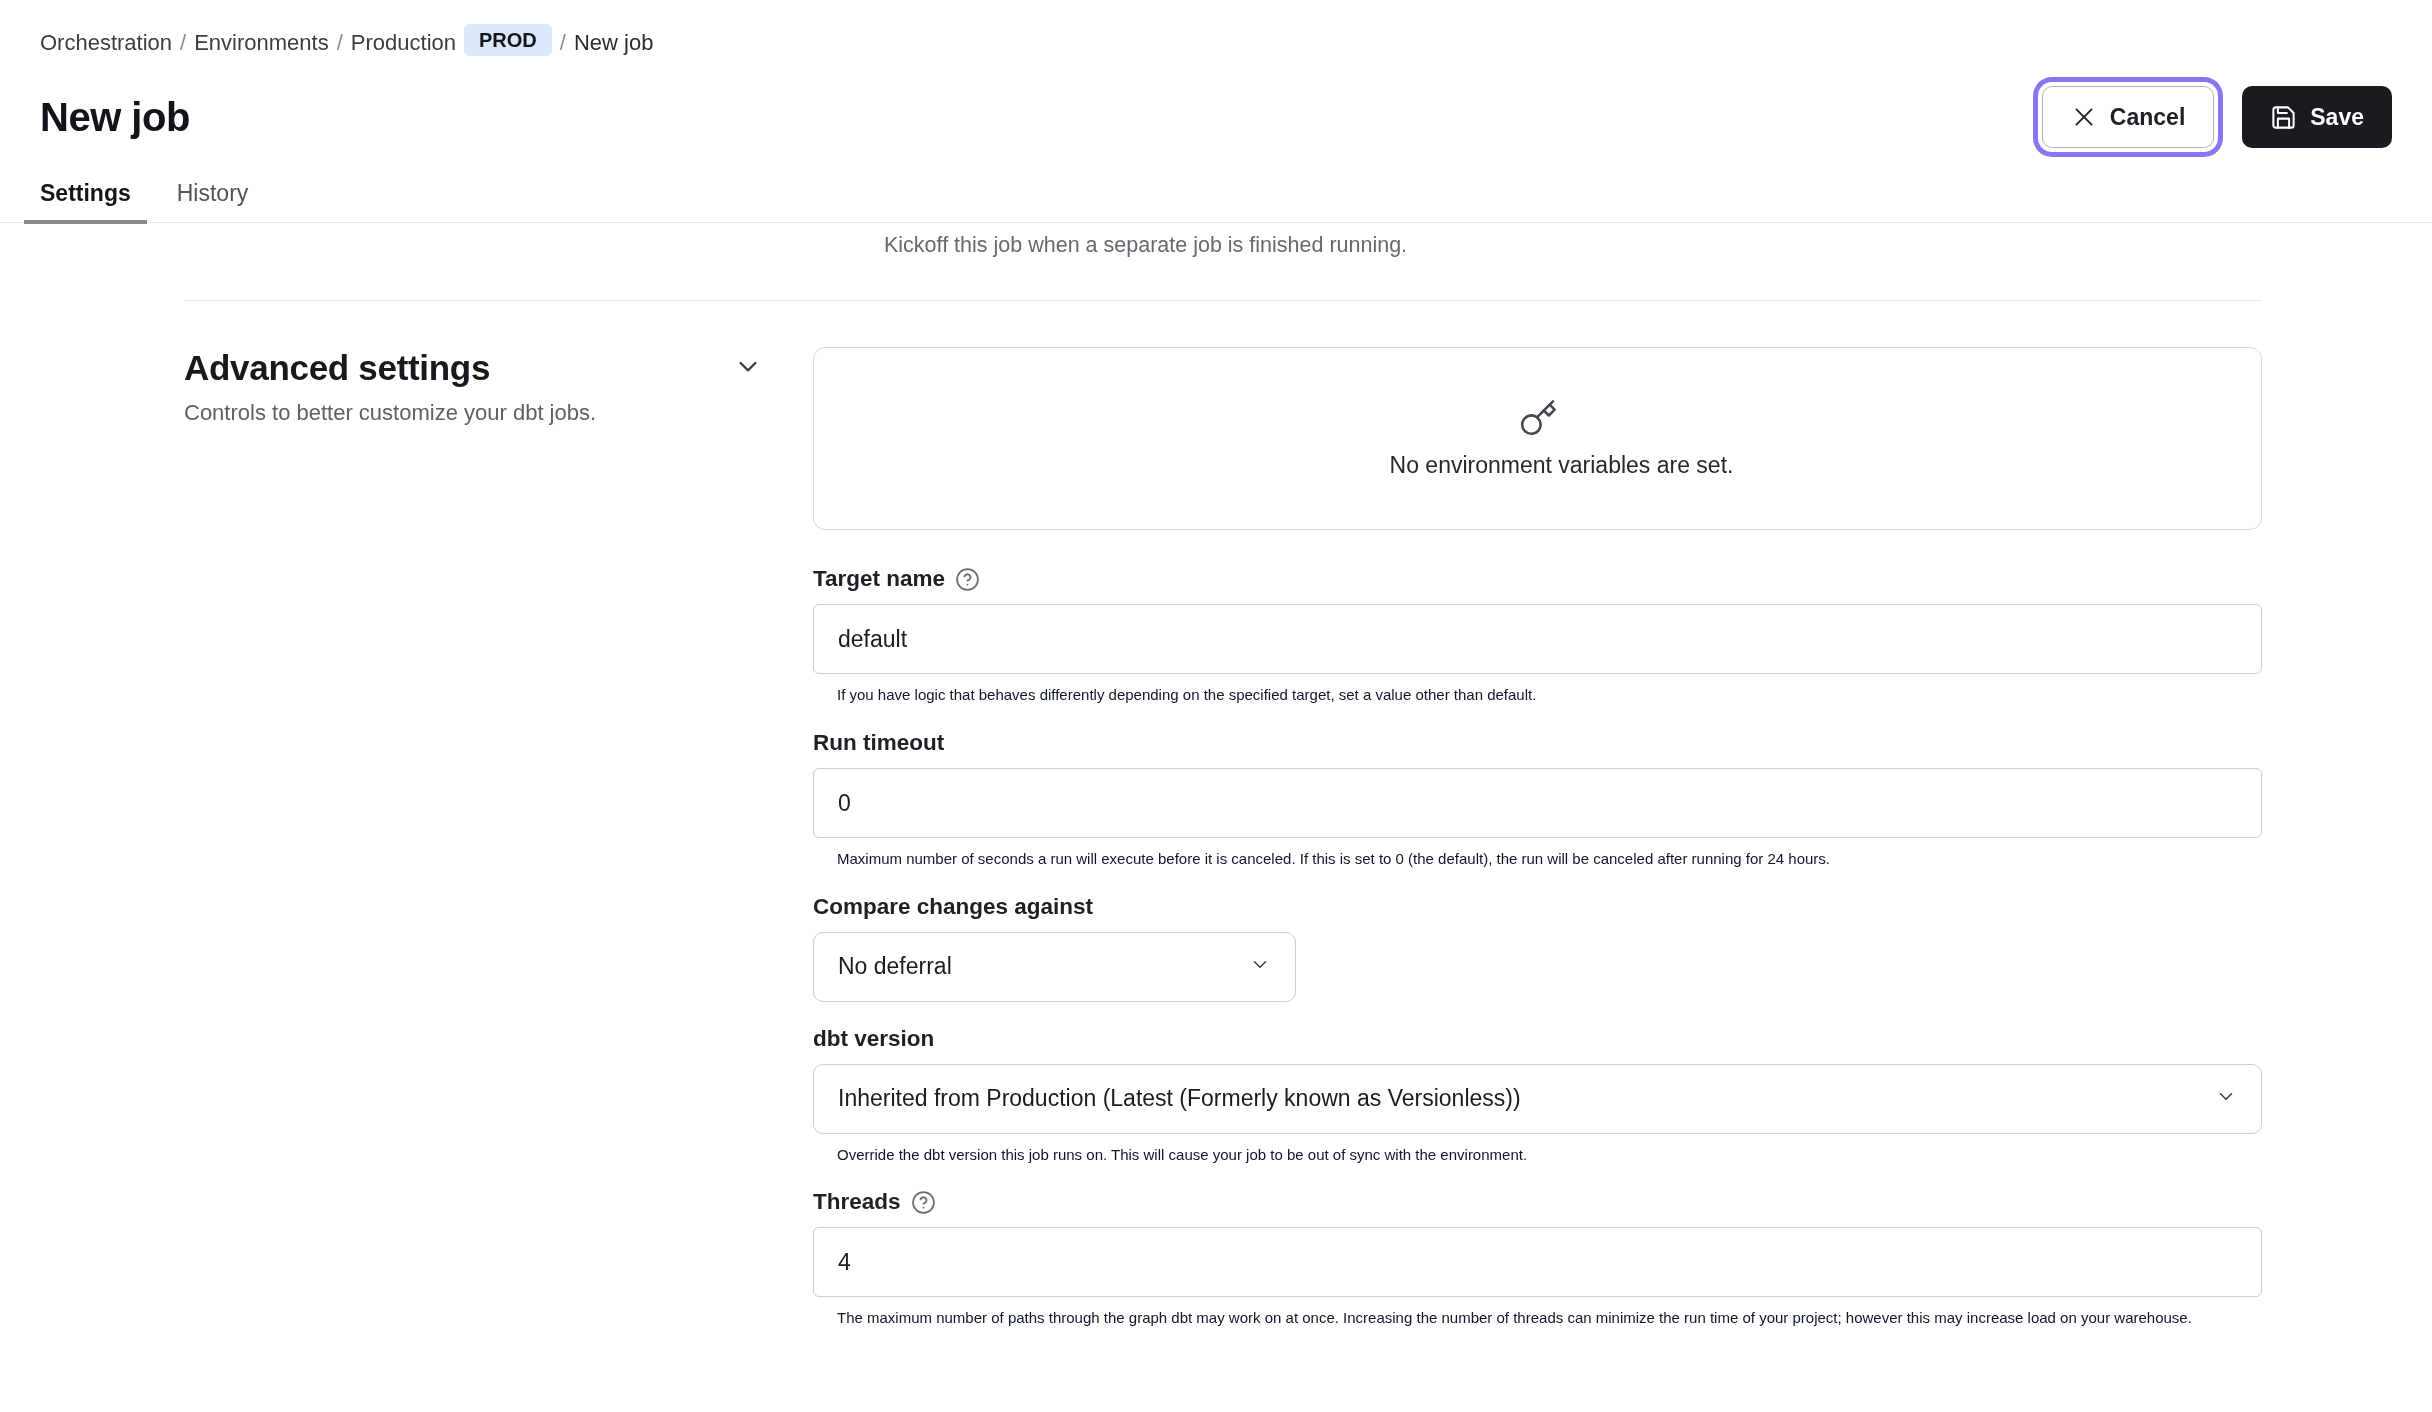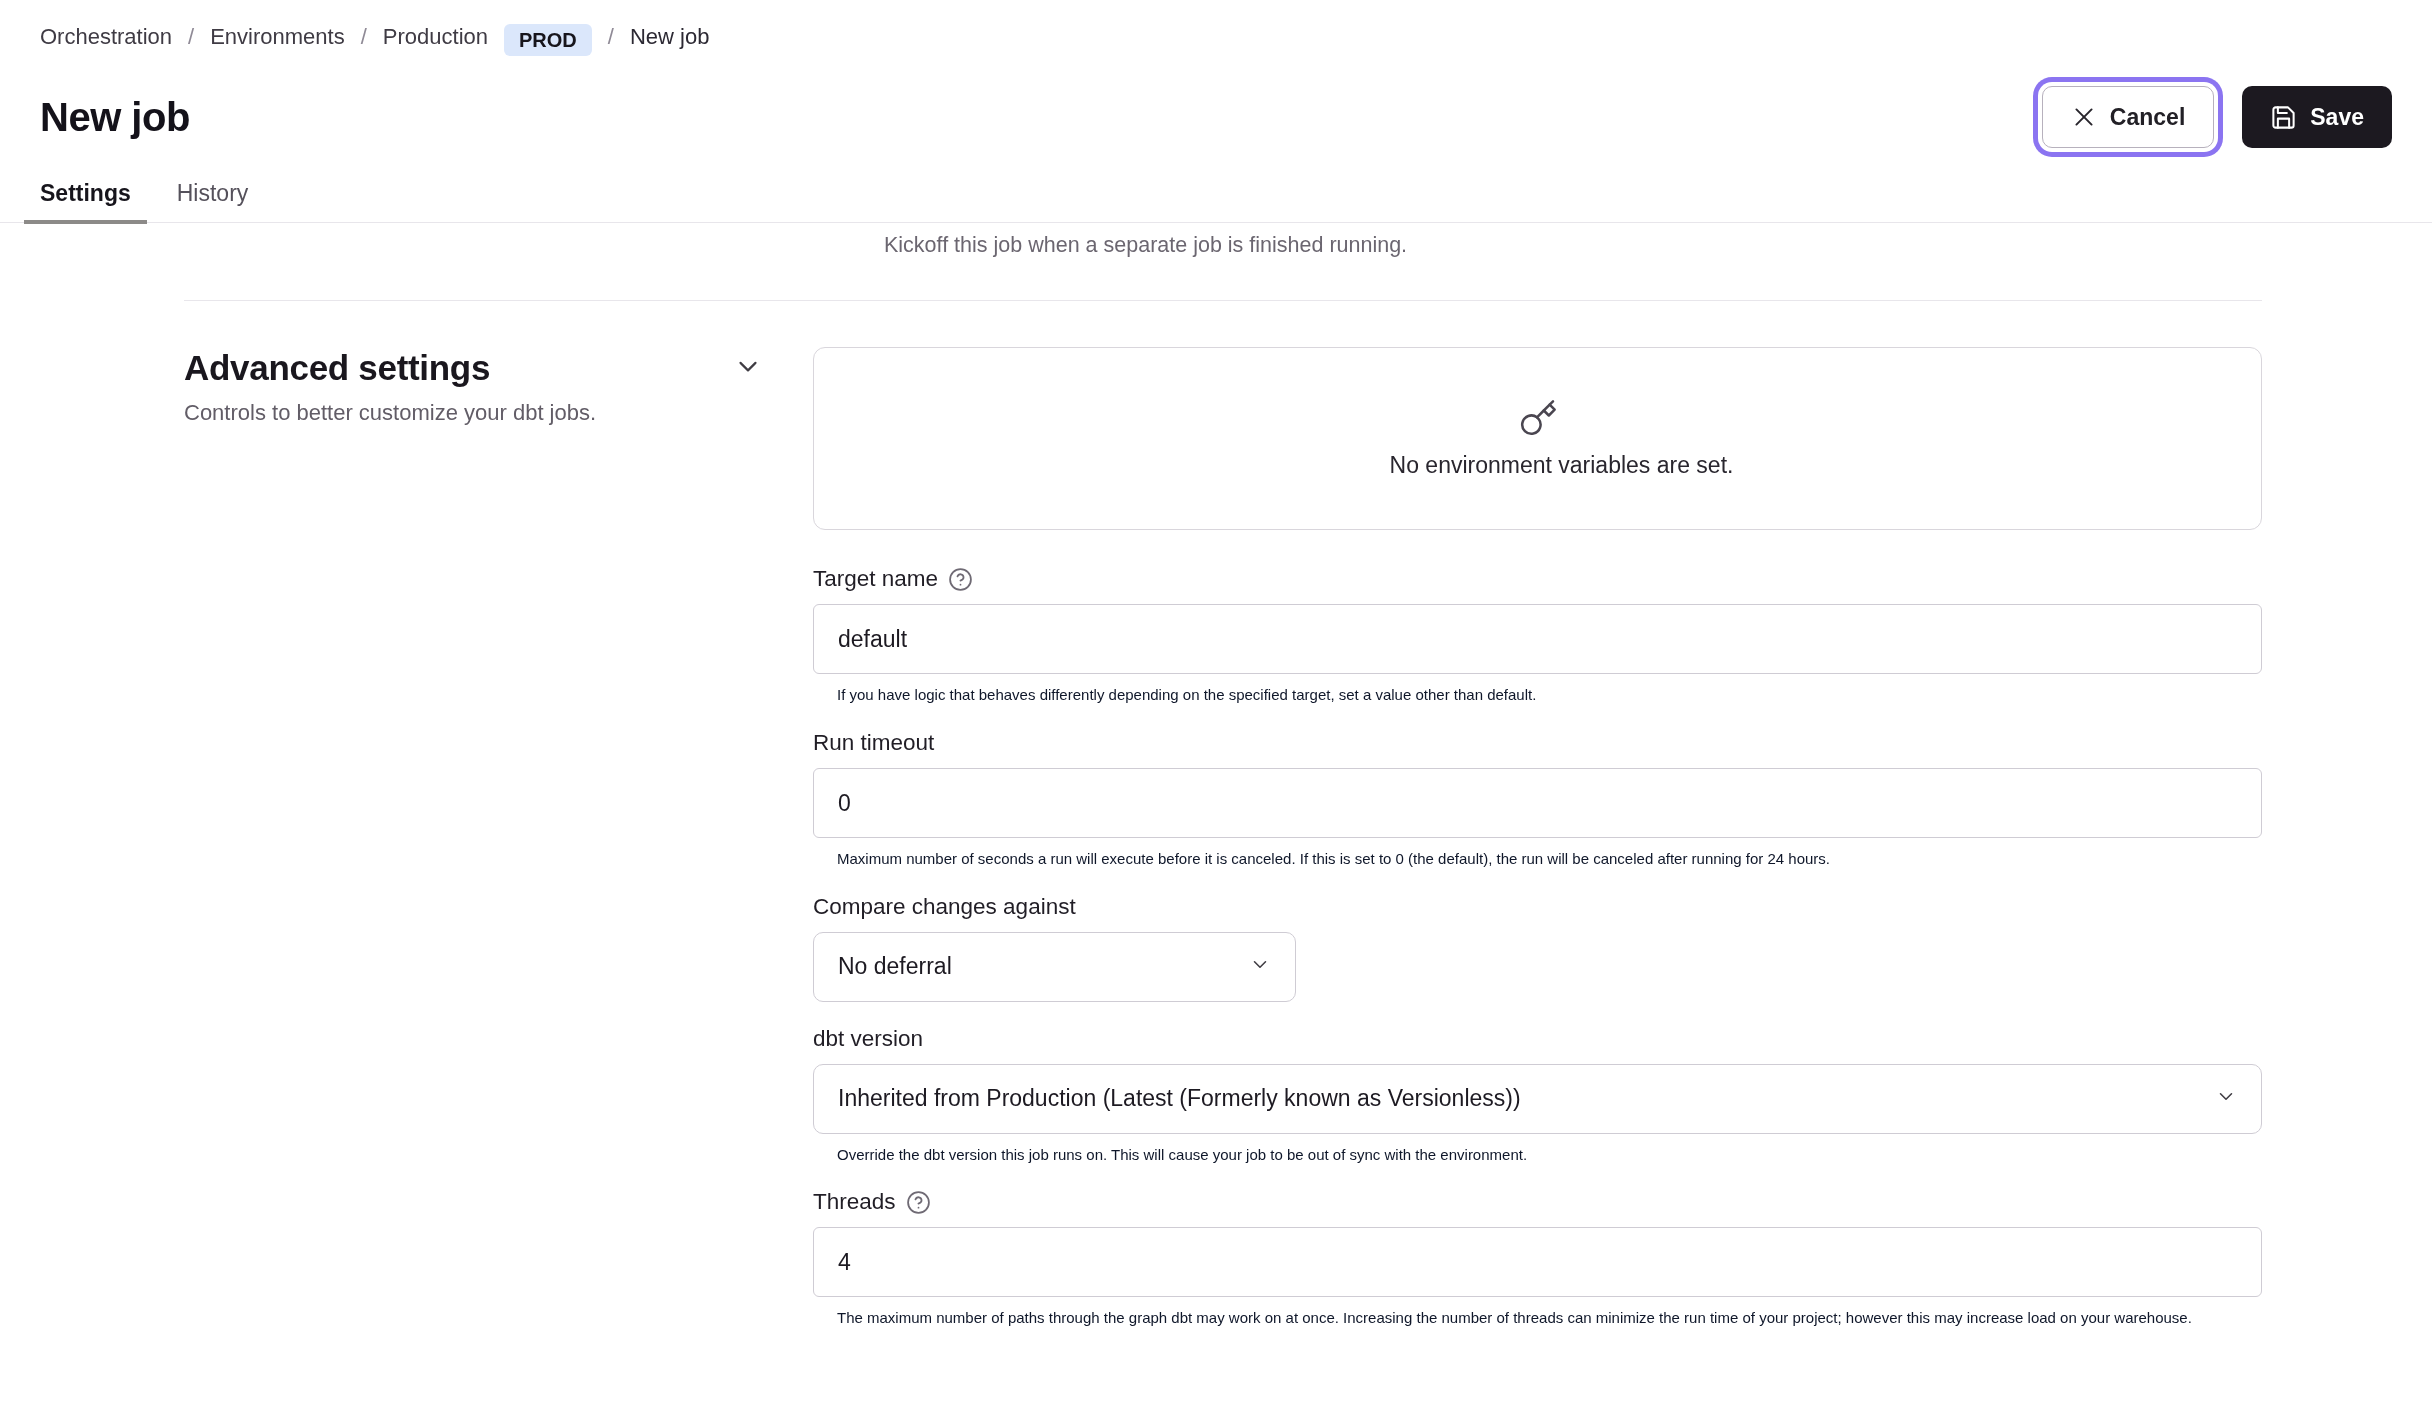--- a/index.html
+++ b/index.html
@@ -1,19 +1,19 @@
 <!DOCTYPE html>
 <html><head>
 <meta charset="utf-8">
 <style>
   * { margin:0; padding:0; box-sizing:border-box; }
   html,body { width:2432px; height:1412px; overflow:hidden; background:#ffffff;
     font-family:"Liberation Sans","DejaVu Sans",sans-serif; color:#1d1a22; }
 
-  .topbar { padding:24px 40px 0 40px; display:flex; align-items:flex-start; gap:16px;
+  .topbar { padding:24px 40px 0 40px; display:flex; align-items:flex-end; gap:8px;
     font-size:22px; font-weight:500; color:#3f3b44; }
   .crumb-link { cursor:pointer; }
   .crumb-sep { color:#8f8a96; font-weight:400; }
   .crumb-badge { background:#dbe7fb; color:#17151c; font-weight:600; font-size:20px;
     padding:6px 15px; border-radius:6px; line-height:1; }
   .crumb-current { color:#2c2933; }
 
   .title-row { padding:30px 40px 0 40px; display:flex; align-items:center; justify-content:space-between; }
   .page-title { font-size:40px; font-weight:700; color:#14121a; letter-spacing:-0.5px; }
   .actions { display:flex; align-items:center; gap:22px;padding-left:28px; }
@@ -45,21 +45,21 @@
   .env-box { border:1.6px solid #d9d6dc; border-radius:12px; height:183px;
     display:flex; flex-direction:column; align-items:center; justify-content:center; text-align:center; }
   .env-icon { color:#4a4650; margin-bottom:10px; }
   .env-title { font-size:23px; color:#29262e;margin-left:48px; }
   .env-body { margin-top:9px; font-size:22px; color:#3c3843; }
   .env-link { font-weight:700; text-decoration:underline; text-underline-offset:4px; color:#2a272f; cursor:pointer; }
 
   .fields { margin-top:36px; }
   .field { margin-bottom:24px; }
   .label-row { display:flex; align-items:center; gap:10px; margin-bottom:12px; }
-  .label { font-size:22.5px; font-weight:400; color:#211e26; }
+  .label { font-size:22.5px; font-weight:700; color:#211e26; }
   .help-ic { color:#6f6a74; cursor:pointer; display:flex; }
   .text-input { width:100%; height:70px; border:1.6px solid #cfccd4; border-radius:6px;
     padding:0 24px; font-size:23px; color:#1d1a22; background:#fff; outline:none;
     font-family:"Liberation Sans","DejaVu Sans",sans-serif; }
   .helper { margin-top:11px; font-size:15px; line-height:1.38; color:#0f172a;margin-left:24px; }
   .select { height:70px; border:1.6px solid #cfccd4; border-radius:10px; background:#fff;
     display:flex; align-items:center; justify-content:space-between; padding:0 24px;
     font-size:23px; color:#1d1a22; cursor:pointer; }
   .select .chev { color:#3f3c43; margin-left:20px; flex:0 0 auto; }
   .select-narrow { width:483px; }

